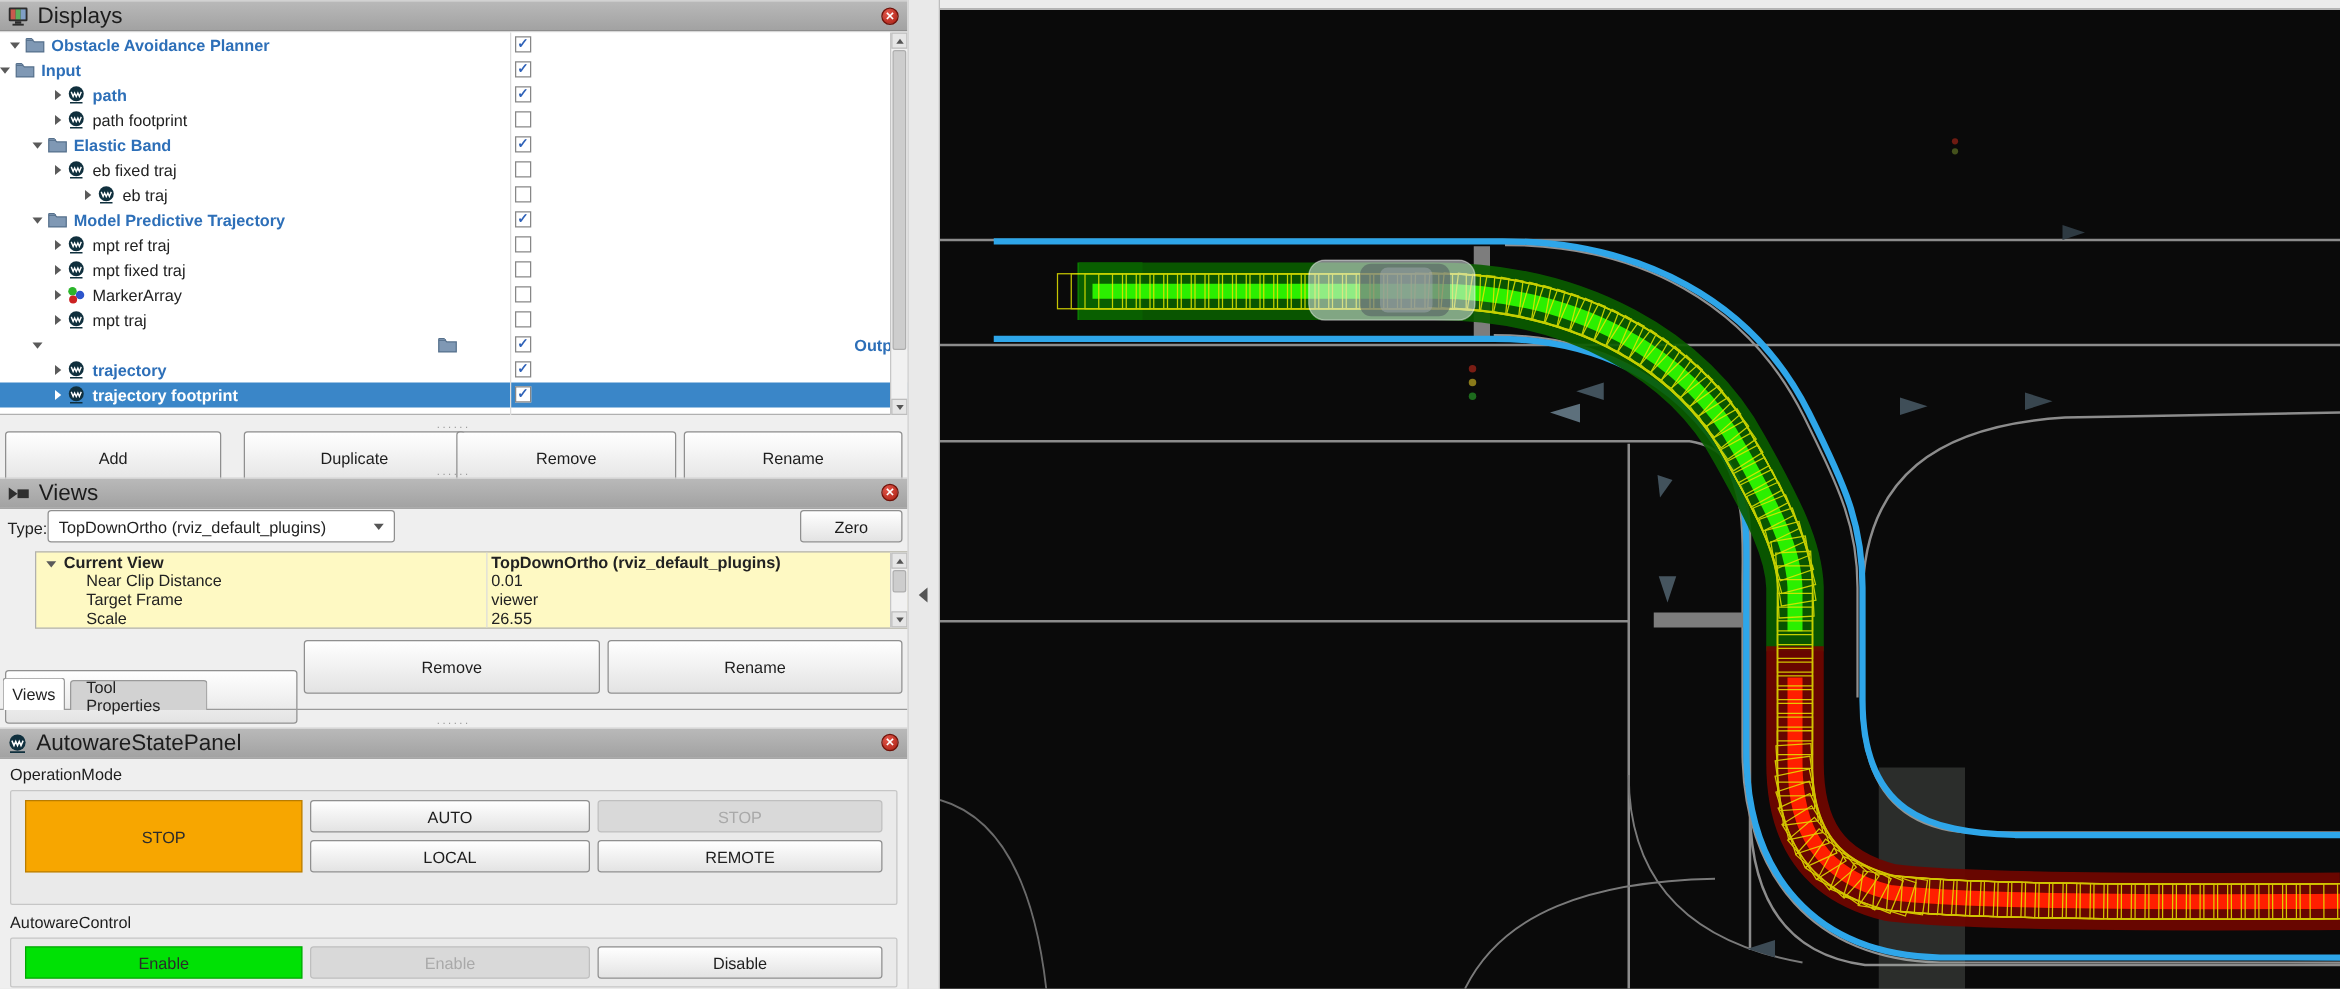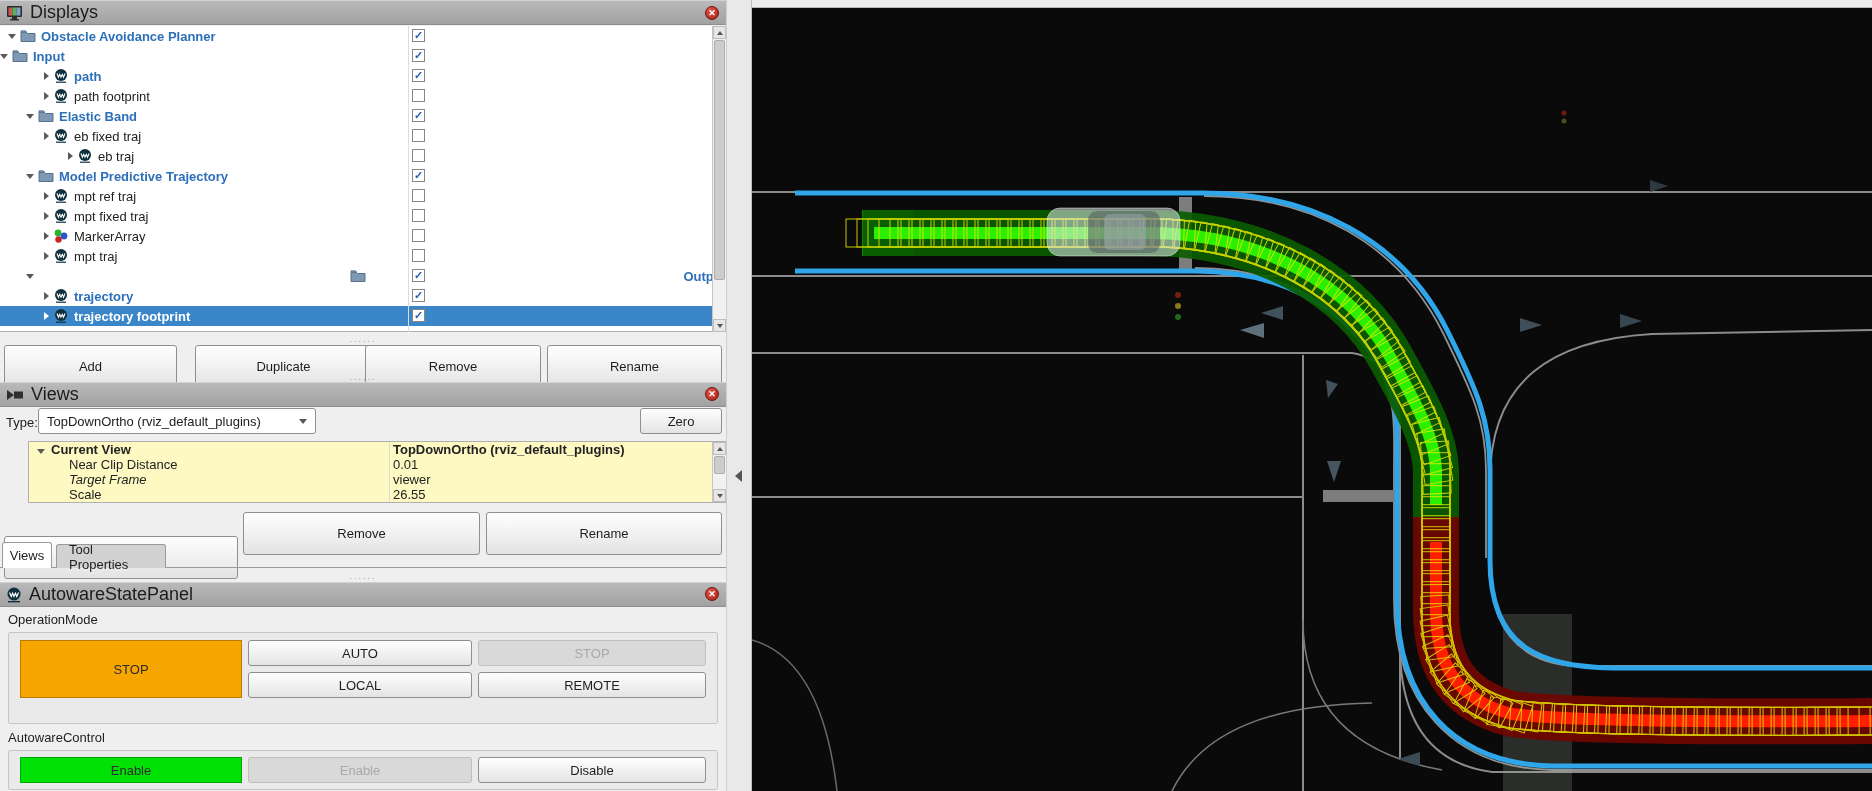--- a/index.html
+++ b/index.html
@@ -331,21 +331,21 @@
       <div id="prop-rows">
           <div class="prop-row head">
             <span class="pl" style="margin-left: 8px;"><span style="display:inline-block;width:0;height:0;border-left:4px solid transparent;border-right:4px solid transparent;border-top:5px solid #5a5a5a;margin-right:6px;"></span><span>Current View</span></span>
             <span class="pv">TopDownOrtho (rviz_default_plugins)</span>
           </div>
           <div class="prop-row">
             <span class="pl" style="margin-left: 40px;"><span>Near Clip Distance</span></span>
             <span class="pv">0.01</span>
           </div>
           <div class="prop-row">
-            <span class="pl" style="margin-left: 40px; font-style: italic;"><span>Target Frame</span></span>
+            <span class="pl" style="margin-left: 40px;"><span>Target Frame</span></span>
             <span class="pv">viewer</span>
           </div>
           <div class="prop-row">
             <span class="pl" style="margin-left: 40px;"><span>Scale</span></span>
             <span class="pv">26.55</span>
           </div>
         </div>
       <div class="prop-vline"></div>
     </div>
     <div class="vscroll" style="left:712px; top:442px; height:60px;">

